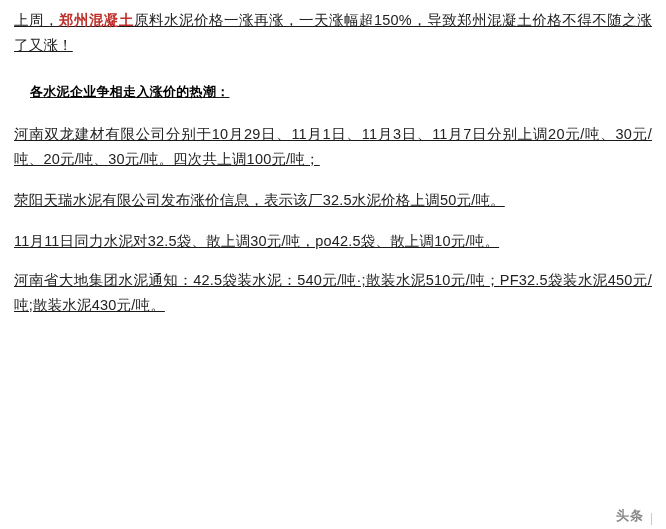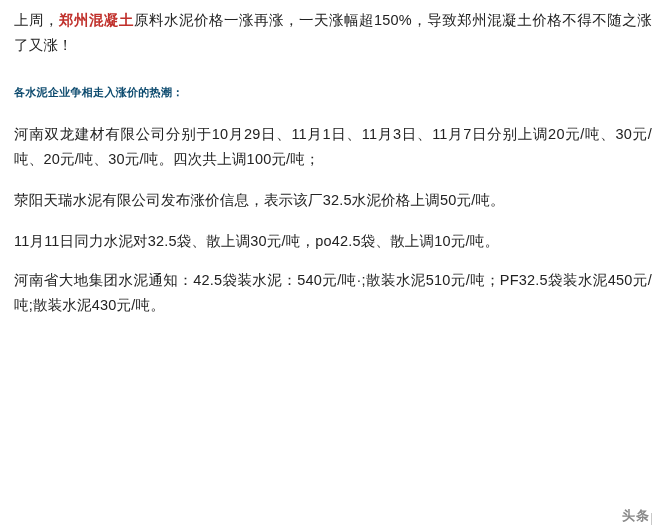--- a/index.html
+++ b/index.html
@@ -13,54 +13,55 @@
     font-family: "Liberation Sans", "DejaVu Sans", sans-serif;
     color: #1a1a1a;
     overflow: hidden;
   }
   .page {
     position: relative;
     width: 666px;
     height: 529px;
     box-sizing: border-box;
     padding: 8px 14px 0 14px;
+    text-decoration: underline;
   }
   .para {
     font-size: 14.5px;
     line-height: 25px;
     margin: 0 0 16px 0;
     text-align: justify;
     color: #222222;
     letter-spacing: 0.2px;
   }
   .lead {
     margin-bottom: 22px;
   }
   .heading {
-    font-size: 11px;
+    font-size: 13px;
     font-weight: bold;
     line-height: 24px;
-    margin: 0 0 18px 0;
-    color: #0c4a6e;
+    margin: 0 0 18px 16px;
+    color: #000000;
     letter-spacing: 0.3px;
   }
   .kw-red {
     color: #c0302b;
     font-weight: bold;
   }
   .tight {
     margin-bottom: 14px;
   }
   .footer {
     position: absolute;
     right: 14px;
     bottom: 4px;
     display: flex;
     align-items: flex-end;
-    gap: 1px;
+    gap: 7px;
     font-size: 13px;
     color: #8a8a8a;
   }
   .footer-logo {
     display: inline-block;
     font-size: 13px;
     font-weight: bold;
     color: #8a8a8a;
     letter-spacing: 1px;
   }

